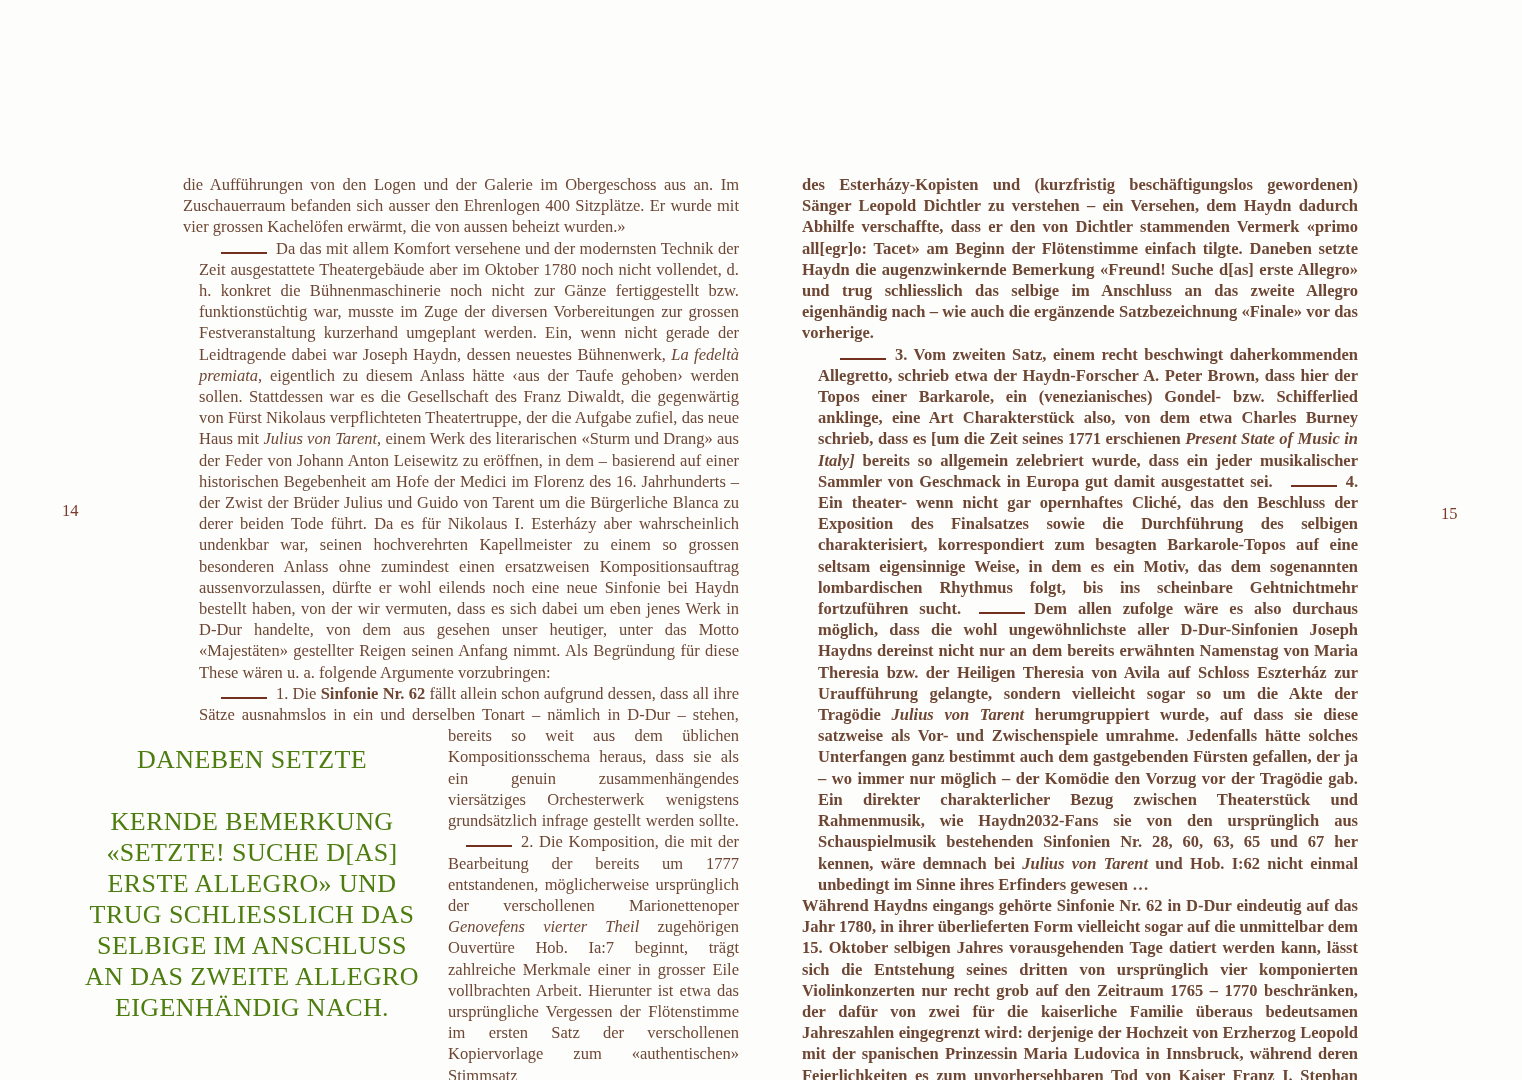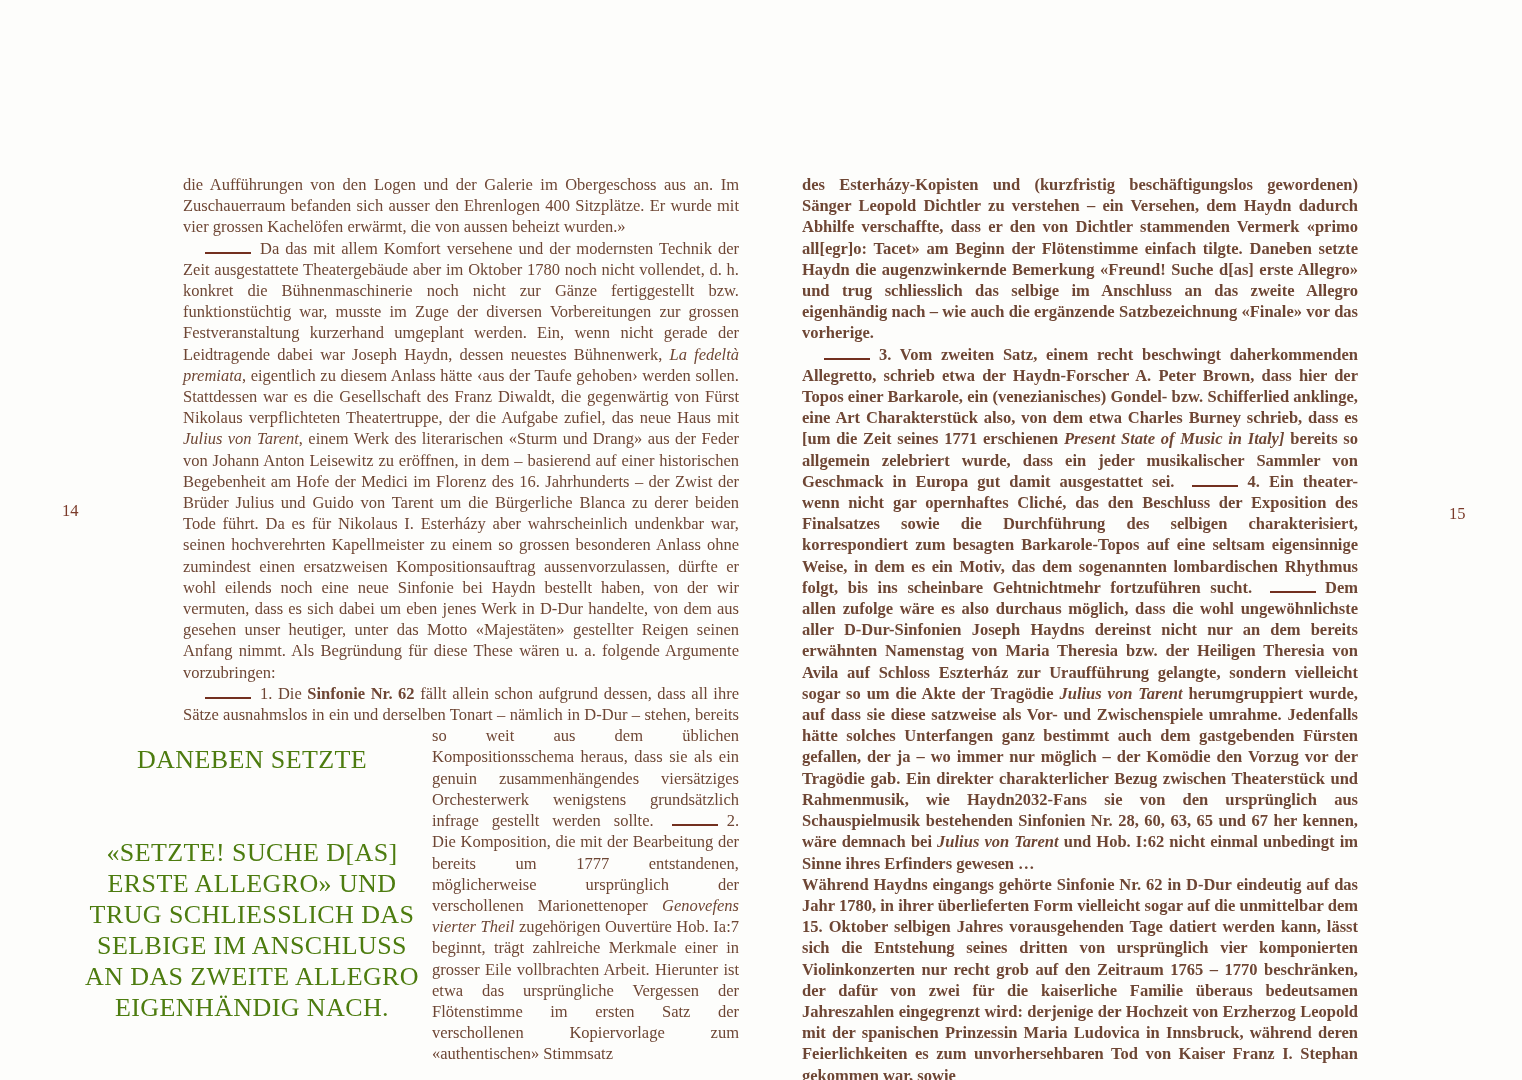--- a/index.html
+++ b/index.html
@@ -18,21 +18,21 @@
     width:556px;
     font-size:16.5px;
     line-height:21.2px;
     text-align:justify;
     hyphens:auto;
     -webkit-hyphens:auto;
   }
   .col-left{left:183px;}
   .col-right{left:802px;font-weight:bold;}
   .para{margin:0;padding:0;}
-  .para.indent{text-indent:4px;}
+  .para.indent{text-indent:4px;margin-left:16px;}
   .para.gap{}
   .it{font-style:italic;}
   .bd{font-weight:700;}
   .rule{
     display:inline-block;
     width:46px;height:0.5em;
     border-bottom:2px solid #73301f;
     margin:0 9px 0 18px;
     vertical-align:baseline;
   }
@@ -49,36 +49,36 @@
     letter-spacing:0.4px;
     color:#4d7c0f;
     text-align:center;
   }
   .page-number{
     position:absolute;
     font-size:16.5px;
     color:#7b3b2a;
   }
   .page-number-left{left:62px;top:501px;}
-  .page-number-right{left:1441px;top:504px;margin-left:8px;}
+  .page-number-right{left:1441px;top:504px;}
 </style>
 </head>
 <body>
 
 <div class="spread">
 
   <div class="page-number page-number-left">14</div>
 
   <div class="text-col col-left">
       <p class="para"><span>die Aufführungen von den Logen und der Galerie im Obergeschoss aus an. Im Zuschauerraum befanden sich ausser den Ehrenlogen 400 Sitzplätze. Er wurde mit vier grossen Kachelöfen erwärmt, die von aussen beheizt wurden.»</span></p>
       <p class="para indent"><span class="rule"></span><span>Da das mit allem Komfort versehene und der modernsten Technik der Zeit ausgestattete Theatergebäude aber im Oktober 1780 noch nicht vollendet, d. h. konkret die Bühnenmaschinerie noch nicht zur Gänze fertiggestellt bzw. funktionstüchtig war, musste im Zuge der diversen Vorbereitungen zur grossen Festveranstaltung kurzerhand umgeplant werden. Ein, wenn nicht gerade der Leidtragende dabei war Joseph Haydn, dessen neuestes Bühnenwerk, </span><span class="it">La fedeltà premiata</span><span>, eigentlich zu diesem Anlass hätte ‹aus der Taufe gehoben› werden sollen. Stattdessen war es die Gesellschaft des Franz Diwaldt, die gegenwärtig von Fürst Nikolaus verpflichteten Theatertruppe, der die Aufgabe zufiel, das neue Haus mit </span><span class="it">Julius von Tarent</span><span>, einem Werk des literarischen «Sturm und Drang» aus der Feder von Johann Anton Leisewitz zu eröffnen, in dem – basierend auf einer historischen Begebenheit am Hofe der Medici im Florenz des 16. Jahrhunderts – der Zwist der Brüder Julius und Guido von Tarent um die Bürgerliche Blanca zu derer beiden Tode führt. Da es für Nikolaus I. Esterházy aber wahrscheinlich undenkbar war, seinen hochverehrten Kapellmeister zu einem so grossen besonderen Anlass ohne zumindest einen ersatzweisen Kompositionsauftrag aussenvorzulassen, dürfte er wohl eilends noch eine neue Sinfonie bei Haydn bestellt haben, von der wir vermuten, dass es sich dabei um eben jenes Werk in D-Dur handelte, von dem aus gesehen unser heutiger, unter das Motto «Majestäten» gestellter Reigen seinen Anfang nimmt. Als Begründung für diese These wären u. a. folgende Argumente vorzubringen:</span></p>
       <p class="para indent"><span class="rule"></span><span>1. Die </span><span class="bd">Sinfonie Nr. 62</span><span> fällt allein schon aufgrund dessen, dass all ihre Sätze ausnahmslos in ein und derselben Tonart – nämlich in D-Dur – stehen, </span><span class="colspacer"></span><span>bereits so weit aus dem üblichen Kompositionsschema heraus, dass sie als ein genuin zusammenhängendes viersätziges Orchesterwerk wenigstens grundsätzlich infrage gestellt werden sollte.</span><span class="rule"></span><span>2. Die Komposition, die mit der Bearbeitung der bereits um 1777 entstandenen, möglicherweise ursprünglich der verschollenen Marionettenoper </span><span class="it">Genovefens vierter Theil</span><span> zugehörigen Ouvertüre Hob. Ia:7 beginnt, trägt zahlreiche Merkmale einer in grosser Eile vollbrachten Arbeit. Hierunter ist etwa das ursprüngliche Vergessen der Flötenstimme im ersten Satz der verschollenen Kopiervorlage zum «authentischen» Stimmsatz</span></p>
     </div>
 
-  <div class="pull-quote"><span>DANEBEN SETZTE</span><br><br><br><span>«SETZTE! SUCHE D[AS]</span><br><span>ERSTE ALLEGRO» UND</span><br><span>TRUG SCHLIESSLICH DAS</span><br><span>SELBIGE IM ANSCHLUSS</span><br><span>AN DAS ZWEITE ALLEGRO</span><br><span>EIGENHÄNDIG NACH.</span></div>
+  <div class="pull-quote"><span>DANEBEN SETZTE</span><br><br><span>KERNDE BEMERKUNG</span><br><span>«SETZTE! SUCHE D[AS]</span><br><span>ERSTE ALLEGRO» UND</span><br><span>TRUG SCHLIESSLICH DAS</span><br><span>SELBIGE IM ANSCHLUSS</span><br><span>AN DAS ZWEITE ALLEGRO</span><br><span>EIGENHÄNDIG NACH.</span></div>
 
   <div class="text-col col-right">
       <p class="para"><span>des Esterházy-Kopisten und (kurzfristig beschäftigungslos gewordenen) Sänger Leopold Dichtler zu verstehen – ein Versehen, dem Haydn dadurch Abhilfe verschaffte, dass er den von Dichtler stammenden Vermerk «primo all[egr]o: Tacet» am Beginn der Flötenstimme einfach tilgte. Daneben setzte Haydn die augenzwinkernde Bemerkung «Freund! Suche d[as] erste Allegro» und trug schliesslich das selbige im Anschluss an das zweite Allegro eigenhändig nach – wie auch die ergänzende Satzbezeichnung «Finale» vor das vorherige.</span></p>
       <p class="para indent"><span class="rule"></span><span>3. Vom zweiten Satz, einem recht beschwingt daherkommenden Allegretto, schrieb etwa der Haydn-Forscher A. Peter Brown, dass hier der Topos einer Barkarole, ein (venezianisches) Gondel- bzw. Schifferlied anklinge, eine Art Charakterstück also, von dem etwa Charles Burney schrieb, dass es [um die Zeit seines 1771 erschienen </span><span class="it">Present State of Music in Italy]</span><span> bereits so allgemein zelebriert wurde, dass ein jeder musikalischer Sammler von Geschmack in Europa gut damit ausgestattet sei.</span><span class="rule"></span><span>4. Ein theater- wenn nicht gar opernhaftes Cliché, das den Beschluss der Exposition des Finalsatzes sowie die Durchführung des selbigen charakterisiert, korrespondiert zum besagten Barkarole-Topos auf eine seltsam eigensinnige Weise, in dem es ein Motiv, das dem sogenannten lombardischen Rhythmus folgt, bis ins scheinbare Gehtnichtmehr fortzuführen sucht.</span><span class="rule"></span><span>Dem allen zufolge wäre es also durchaus möglich, dass die wohl ungewöhnlichste aller D-Dur-Sinfonien Joseph Haydns dereinst nicht nur an dem bereits erwähnten Namenstag von Maria Theresia bzw. der Heiligen Theresia von Avila auf Schloss Eszterház zur Uraufführung gelangte, sondern vielleicht sogar so um die Akte der Tragödie </span><span class="it">Julius von Tarent</span><span> herumgruppiert wurde, auf dass sie diese satzweise als Vor- und Zwischenspiele umrahme. Jedenfalls hätte solches Unterfangen ganz bestimmt auch dem gastgebenden Fürsten gefallen, der ja – wo immer nur möglich – der Komödie den Vorzug vor der Tragödie gab. Ein direkter charakterlicher Bezug zwischen Theaterstück und Rahmenmusik, wie Haydn2032-Fans sie von den ursprünglich aus Schauspielmusik bestehenden Sinfonien Nr. 28, 60, 63, 65 und 67 her kennen, wäre demnach bei </span><span class="it">Julius von Tarent</span><span> und Hob. I:62 nicht einmal unbedingt im Sinne ihres Erfinders gewesen …</span></p>
       <p class="para gap"><span>Während Haydns eingangs gehörte Sinfonie Nr. 62 in D-Dur eindeutig auf das Jahr 1780, in ihrer überlieferten Form vielleicht sogar auf die unmittelbar dem 15. Oktober selbigen Jahres vorausgehenden Tage datiert werden kann, lässt sich die Entstehung seines dritten von ursprünglich vier komponierten Violinkonzerten nur recht grob auf den Zeitraum 1765 – 1770 beschränken, der dafür von zwei für die kaiserliche Familie überaus bedeutsamen Jahreszahlen eingegrenzt wird: derjenige der Hochzeit von Erzherzog Leopold mit der spanischen Prinzessin Maria Ludovica in Innsbruck, während deren Feierlichkeiten es zum unvorhersehbaren Tod von Kaiser Franz I. Stephan gekommen war, sowie</span></p>
     </div>
 
   <div class="page-number page-number-right">15</div>
 
 </div>

